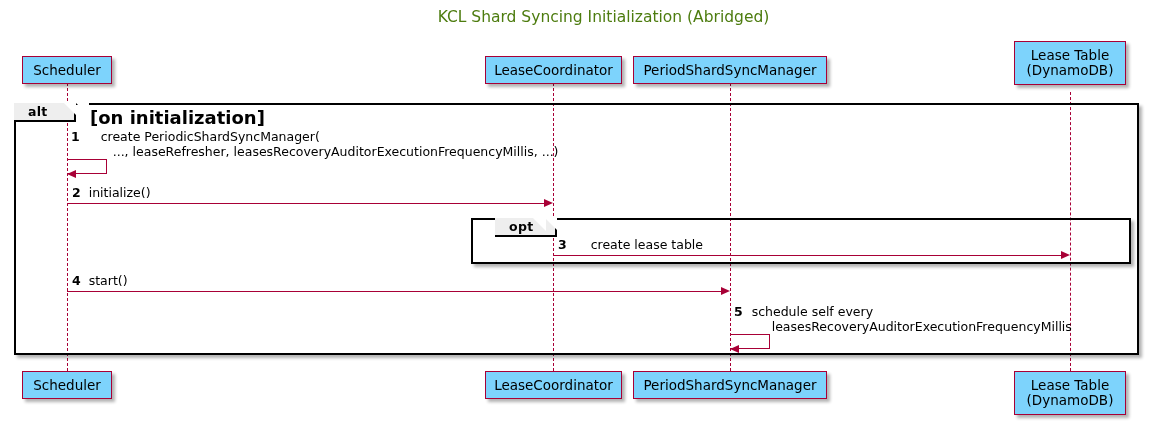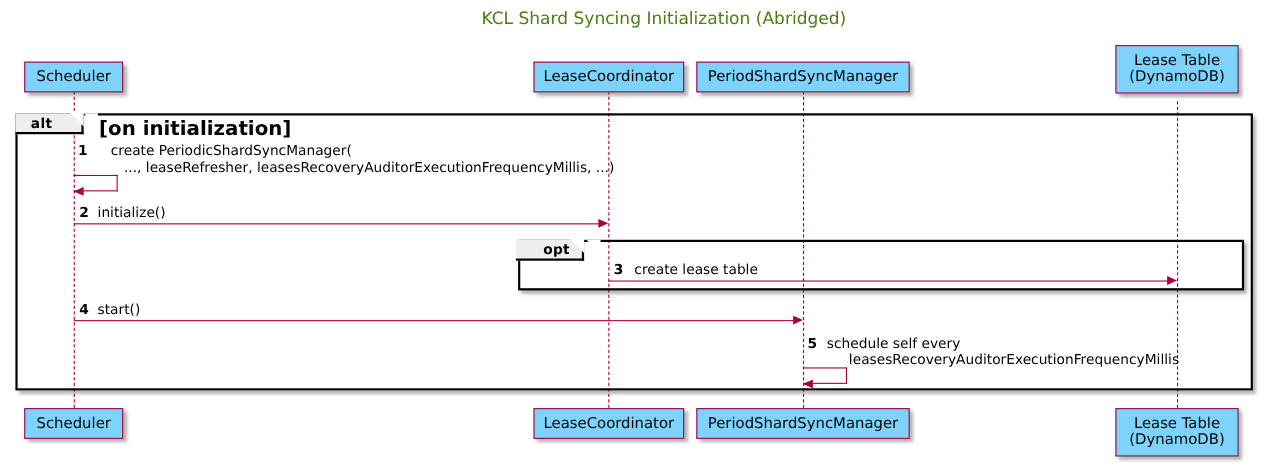--- a/index.html
+++ b/index.html
@@ -167,21 +167,21 @@
   <div class="lifeline" style="left:1070px; top:92px; height:279px;"></div>
 
   <div class="fragment" style="left:14px; top:103px; width:1125px; height:252px;"></div>
   <div class="frag-tab" style="left:14px; top:103px; width:62px; height:19px;">
     <span>alt</span>
   </div>
   <div class="frag-notch" style="left:76px; top:103px;"></div>
   <div class="frag-guard" style="left:90px; top:107px;">[on initialization]</div>
 
   <div class="fragment" style="left:471px; top:218px; width:660px; height:46px;"></div>
-  <div class="frag-tab" style="left:469px; top:218px; width:62px; height:19px;justify-content:center;">
+  <div class="frag-tab" style="left:495px; top:218px; width:62px; height:19px;">
     <span>opt</span>
   </div>
   <div class="frag-notch" style="left:533px; top:218px;"></div>
 
   <div class="msg-text-block" style="left:71px; top:130px;">
     <span class="msg-num">1</span>
     <span style="display:inline-block; vertical-align:top; margin-left:17px;">
       <span style="display:block;">create PeriodicShardSyncManager(</span>
       <span style="display:block; margin-left:12px;">..., leaseRefresher, leasesRecoveryAuditorExecutionFrequencyMillis, ...)</span>
     </span>
@@ -191,21 +191,21 @@
 
   <div class="msg-label" style="left:72px; top:186px;">
     <span class="msg-num">2</span>
     <span style="margin-left:4px;">initialize()</span>
   </div>
   <div class="msg-line" style="left:67px; top:203px; width:478px;"></div>
   <div class="arrow-right" style="left:544px; top:198.5px;"></div>
 
   <div class="msg-label" style="left:558px; top:238px;">
     <span class="msg-num">3</span>
-    <span style="margin-left:6px;">create lease table</span>
+    <span style="margin-left:20px;">create lease table</span>
   </div>
   <div class="msg-line" style="left:553px; top:255px; width:509px;"></div>
   <div class="arrow-right" style="left:1061px; top:250.5px;"></div>
 
   <div class="msg-label" style="left:72px; top:274px;">
     <span class="msg-num">4</span>
     <span style="margin-left:4px;">start()</span>
   </div>
   <div class="msg-line" style="left:67px; top:291px; width:655px;"></div>
   <div class="arrow-right" style="left:721px; top:286.5px;"></div>

